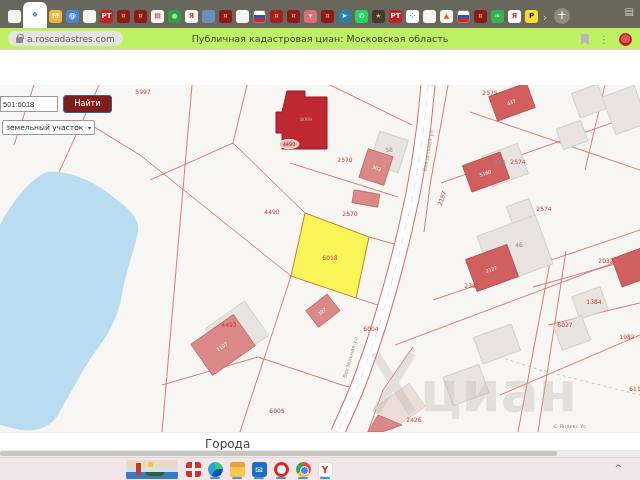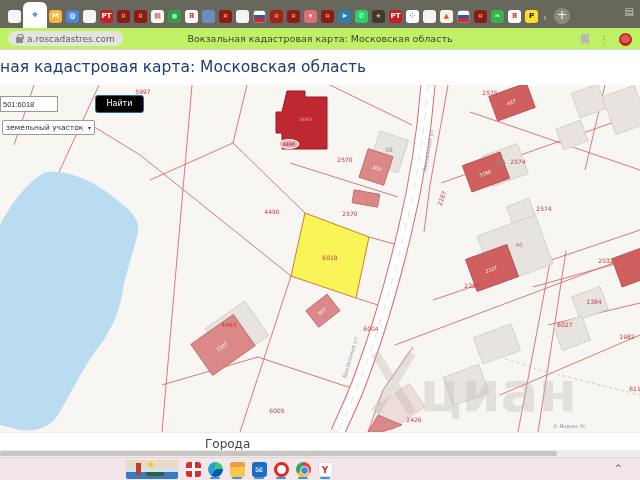--- a/index.html
+++ b/index.html
@@ -27,21 +27,21 @@
   .dots { color:#8a8a8a; font-size:10px; letter-spacing:0; }
   .avatar { width:13px; height:13px; border-radius:50%; background:radial-gradient(circle at 50% 45%, #e05555 0 45%, #b22 46% 75%, #7da05a 76%); }
 
   
   .heading { position:absolute; left:0; top:58px; font-size:15.5px; font-weight:500; color:#1b3e74; white-space:nowrap; }
 
   .map { position:absolute; left:0; top:85px; width:640px; height:347px; background:#f8f6f3; overflow:hidden; }
   .map svg { position:absolute; left:0; top:0; }
 
   .searchbox { position:absolute; left:0; top:11px; width:58px; height:16px; background:#fff; border:1px solid #9a9a9a; font-size:7.5px; color:#333; line-height:14px; padding-left:2px; overflow:hidden; white-space:nowrap; }
-  .findbtn { position:absolute; left:63px; top:10px; width:49px; height:18px; background:#000000; border:1px solid #2568a3; border-radius:3px; color:#fff; font-size:8px; text-align:center; line-height:16px;margin-left:32px; }
+  .findbtn { position:absolute; left:63px; top:10px; width:49px; height:18px; background:#7f1d1d; border:1px solid #2568a3; border-radius:3px; color:#fff; font-size:8px; text-align:center; line-height:16px; }
   .typeselect { position:absolute; left:2px; top:35px; width:93px; height:15px; background:#fff; border:1px solid #9a9a9a; border-radius:2px; font-size:7.5px; color:#333; line-height:13px; padding:0 3px; display:flex; justify-content:space-between; align-items:center; }
   .typeselect .chev { font-size:6px; color:#444; }
 
   .bottomstrip { position:absolute; left:0; top:432px; width:640px; height:18px; background:#fff; border-top:1px solid #eceae7; }
   .cities { position:absolute; left:205px; top:4px; font-size:12px; color:#454545; }
 
   .hscroll { position:absolute; left:0; top:450px; width:640px; height:7px; background:#eeedeb; }
   .hthumb { position:absolute; left:0; top:1px; width:557px; height:5px; background:#c7c6c3; border-radius:2px; }
 
   
@@ -171,29 +171,28 @@
     <div class="tab-extra">›</div>
     <div class="newtab">+</div>
     <div class="panelbtn">▤</div>
   </div>
 
   <div class="addressbar">
     <div class="urlpill">
       <span class="lock"></span>
       <span>a.roscadastres.com</span>
     </div>
-    <div class="bartitle">Вокзальная кадастровая карта: Московская область</div>
+    <div class="bartitle">Публичная кадастровая циан: Московская область</div>
   </div>
   <div class="barright">
     <div class="bm"></div>
     <div class="dots">⋮</div>
     <div class="avatar"></div>
   </div>
 
-  <div class="heading">ная кадастровая карта: Московская область</div>
 
   <div class="map">
     <svg width="640" height="347" viewBox="0 0 640 347">
 
       <g stroke="#d96a6a" stroke-width="0.9" fill="none">
         <polyline points="34,0 14,60"></polyline>
         <polyline points="99,0 44,120"></polyline>
         <polyline points="192,0 162,347"></polyline>
         <polyline points="247,0 233,58 305,128"></polyline>
         <polyline points="233,58 150,95"></polyline>

